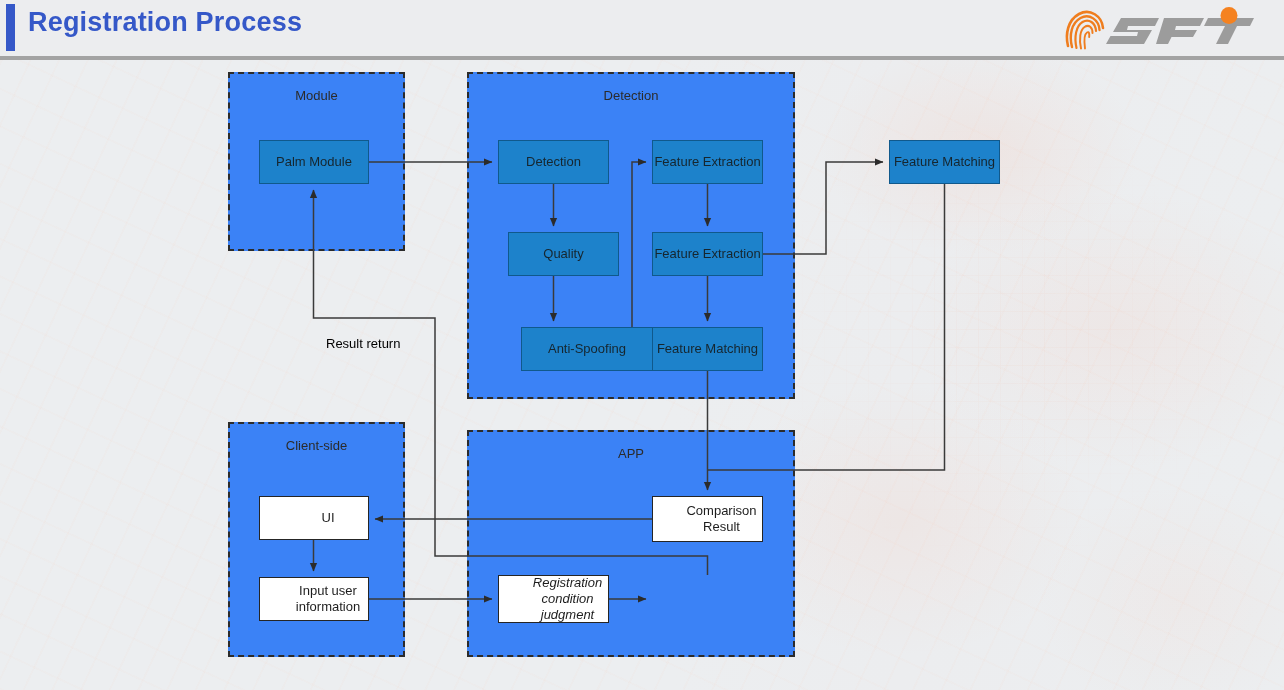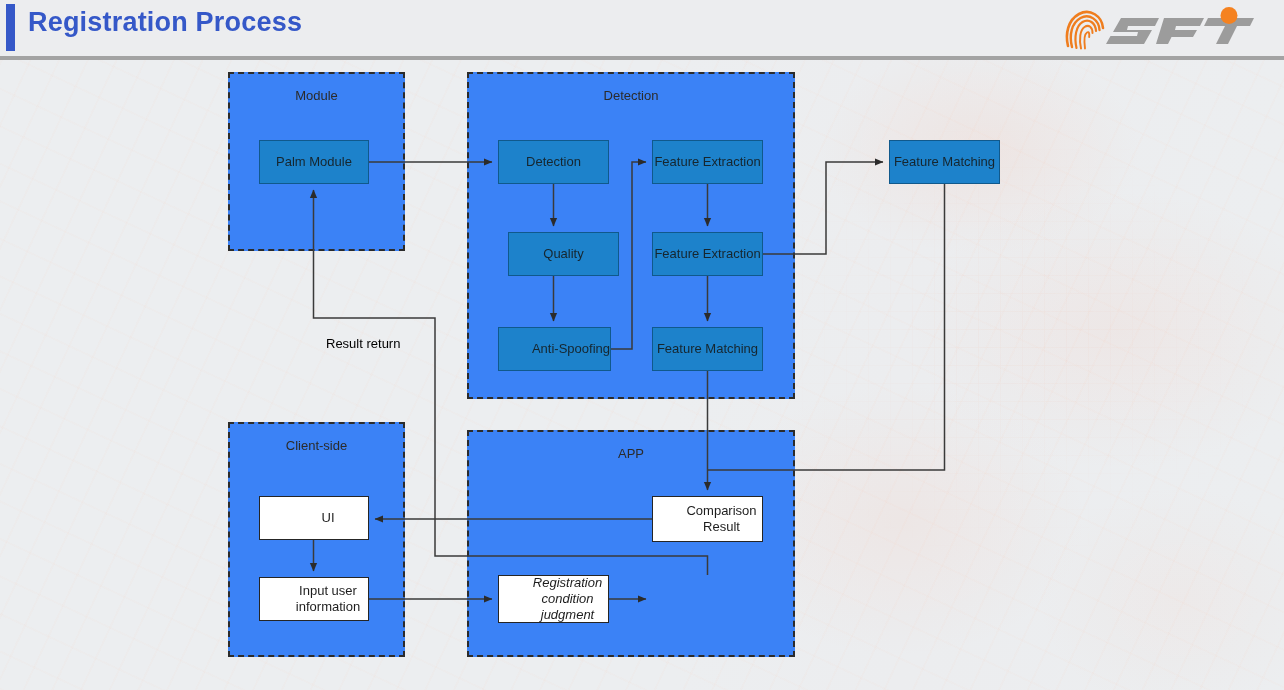--- a/index.html
+++ b/index.html
@@ -162,21 +162,21 @@
 
   <div class="node blue" style="left:498px;top:140px;width:111px;height:44px;">
       <span>Detection</span>
     </div>
   <div class="node blue" style="left:259px;top:140px;width:110px;height:44px;">
       <span>Palm Module</span>
     </div>
   <div class="node blue" style="left:508px;top:232px;width:111px;height:44px;">
       <span>Quality</span>
     </div>
-  <div class="node blue" style="left:498px;top:327px;width:113px;height:44px;justify-content:flex-end;">
+  <div class="node blue" style="left:521px;top:327px;width:132px;height:44px;">
       <span>Anti-Spoofing</span>
     </div>
   <div class="node blue" style="left:652px;top:140px;width:111px;height:44px;">
       <span>Feature Extraction</span>
     </div>
   <div class="node blue" style="left:652px;top:232px;width:111px;height:44px;">
       <span>Feature Extraction</span>
     </div>
   <div class="node blue" style="left:652px;top:327px;width:111px;height:44px;">
       <span>Feature Matching</span>

